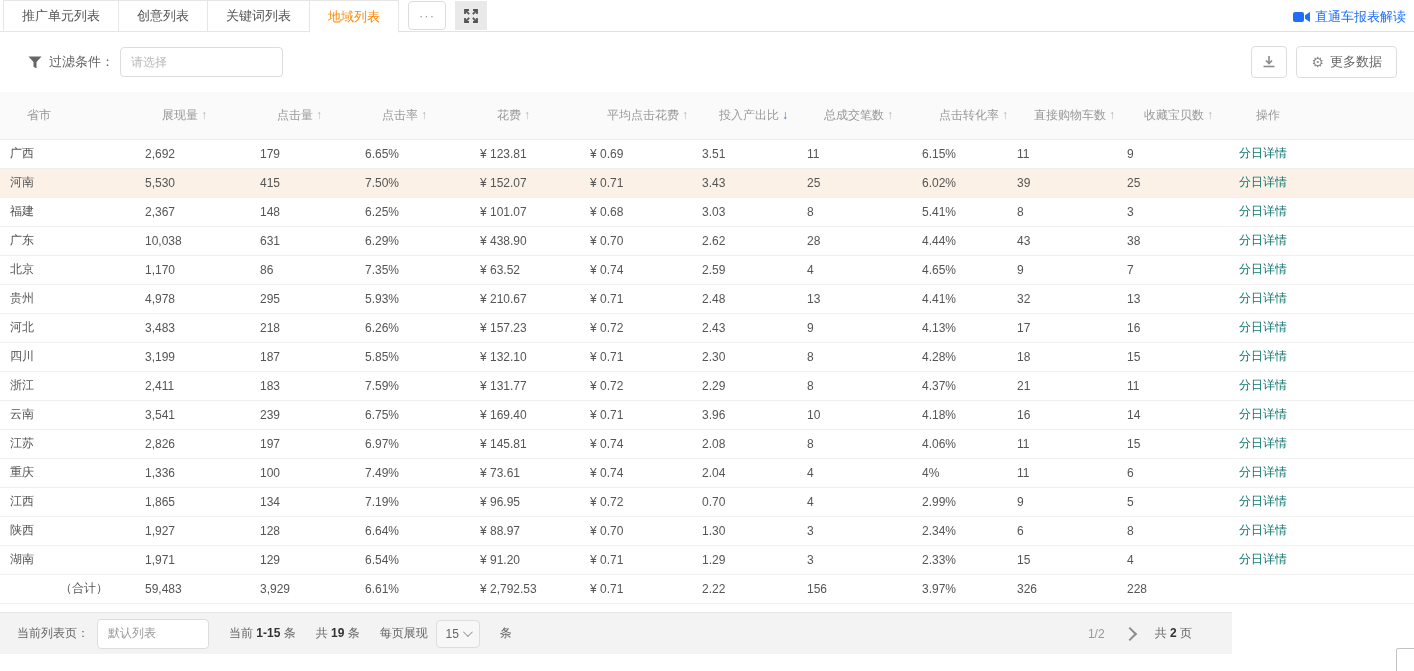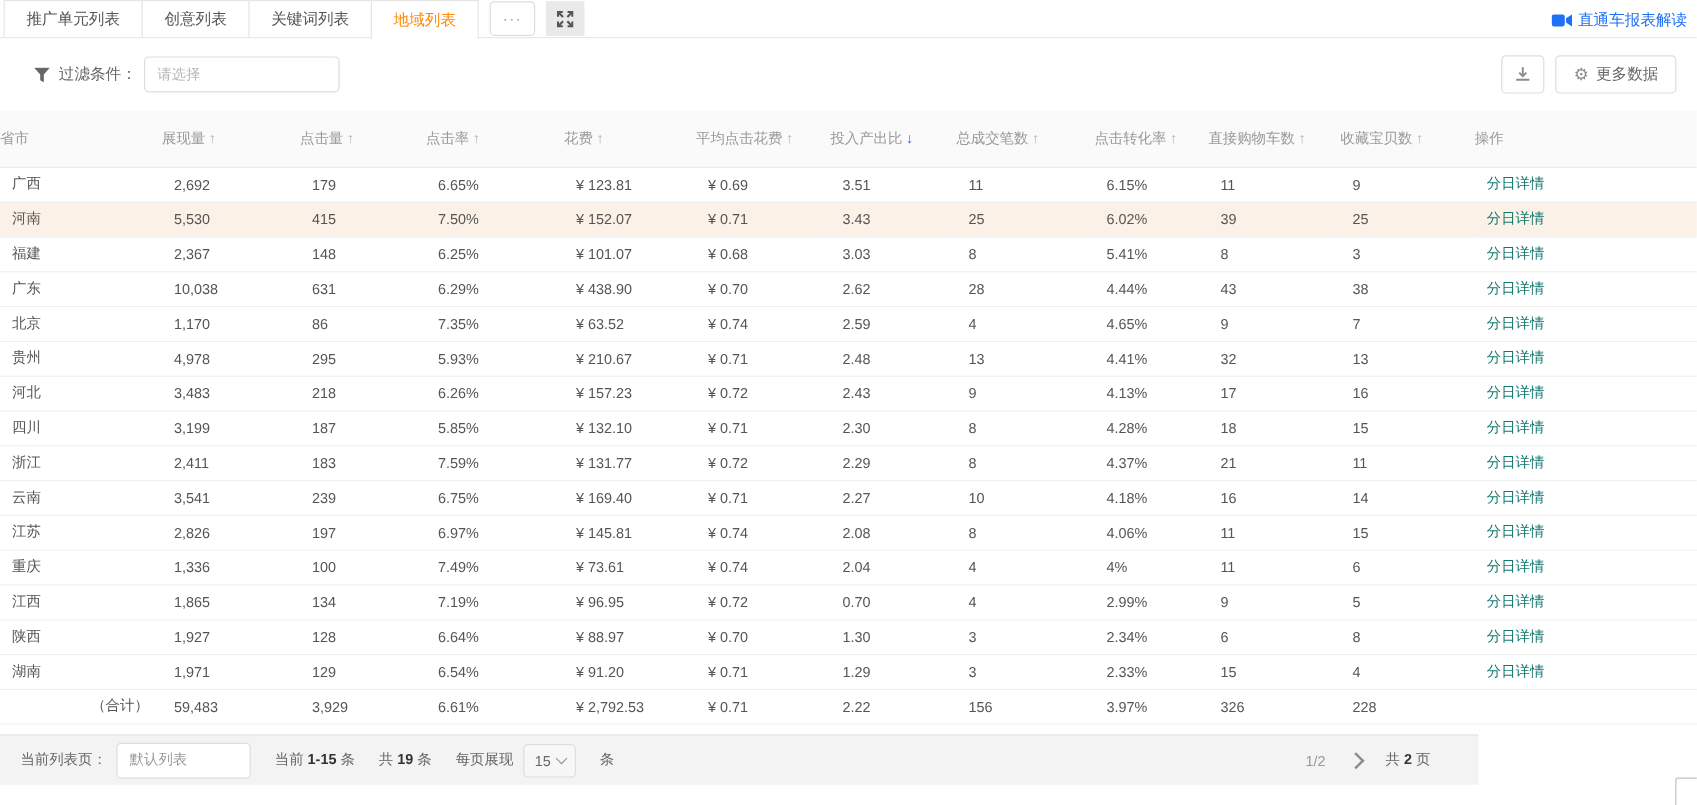--- a/index.html
+++ b/index.html
@@ -48,28 +48,28 @@
   }
   .more-data-btn {
     height:32px; border:1px solid #ddd; border-radius:4px; background:#fff; padding:0 14px;
     display:flex; align-items:center; gap:6px; color:#666; font-size:13px; cursor:pointer;
   }
   .gear-glyph { font-size:14px; color:#8c8c8c; line-height:1; }
   
   table { width:1414px; border-collapse:collapse; table-layout:fixed; }
   thead th {
     height:47px; background:#fafafa; color:#999; font-weight:normal; text-align:left;
-    padding:0 0; font-size:12px; white-space:nowrap; border-bottom:1px solid #ececec;
+    padding:0 27px; font-size:12px; white-space:nowrap; border-bottom:1px solid #ececec;
   }
   tbody td {
     height:29px; padding:0 10px; font-size:12px; color:#555; white-space:nowrap;
     border-bottom:1px solid #f0f0f0; background:#fff;
   }
   tbody tr.hl td { background:#fbf1e7; }
-  tbody tr.total td:first-child { padding-left:76px; }
+  tbody tr.total td:first-child { padding-left:60px; }
   .sort { margin-left:3px; color:#b5b5b5; font-size:12px; cursor:pointer; }
   .sort.down-active { color:#2077f2; font-weight:bold; }
   td a.detail { color:#0f766e; text-decoration:none; cursor:pointer; }
   
   .anno-arrow { position:absolute; z-index:10; pointer-events:none; }
   
   .bottombar {
     position:absolute; left:0; top:612px; width:1232px; height:42px;
     background:#f3f3f3; border-top:1px solid #e5e5e5;
     display:flex; align-items:center; color:#666; font-size:12px;
@@ -319,21 +319,21 @@
         <td>11</td>
         <td><a class="detail">分日详情</a></td>
       </tr>
       <tr>
         <td>云南</td>
         <td>3,541</td>
         <td>239</td>
         <td>6.75%</td>
         <td>¥ 169.40</td>
         <td>¥ 0.71</td>
-        <td>2.27</td>
+        <td>3.96</td>
         <td>10</td>
         <td>4.18%</td>
         <td>16</td>
         <td>14</td>
         <td><a class="detail">分日详情</a></td>
       </tr>
       <tr>
         <td>江苏</td>
         <td>2,826</td>
         <td>197</td>

